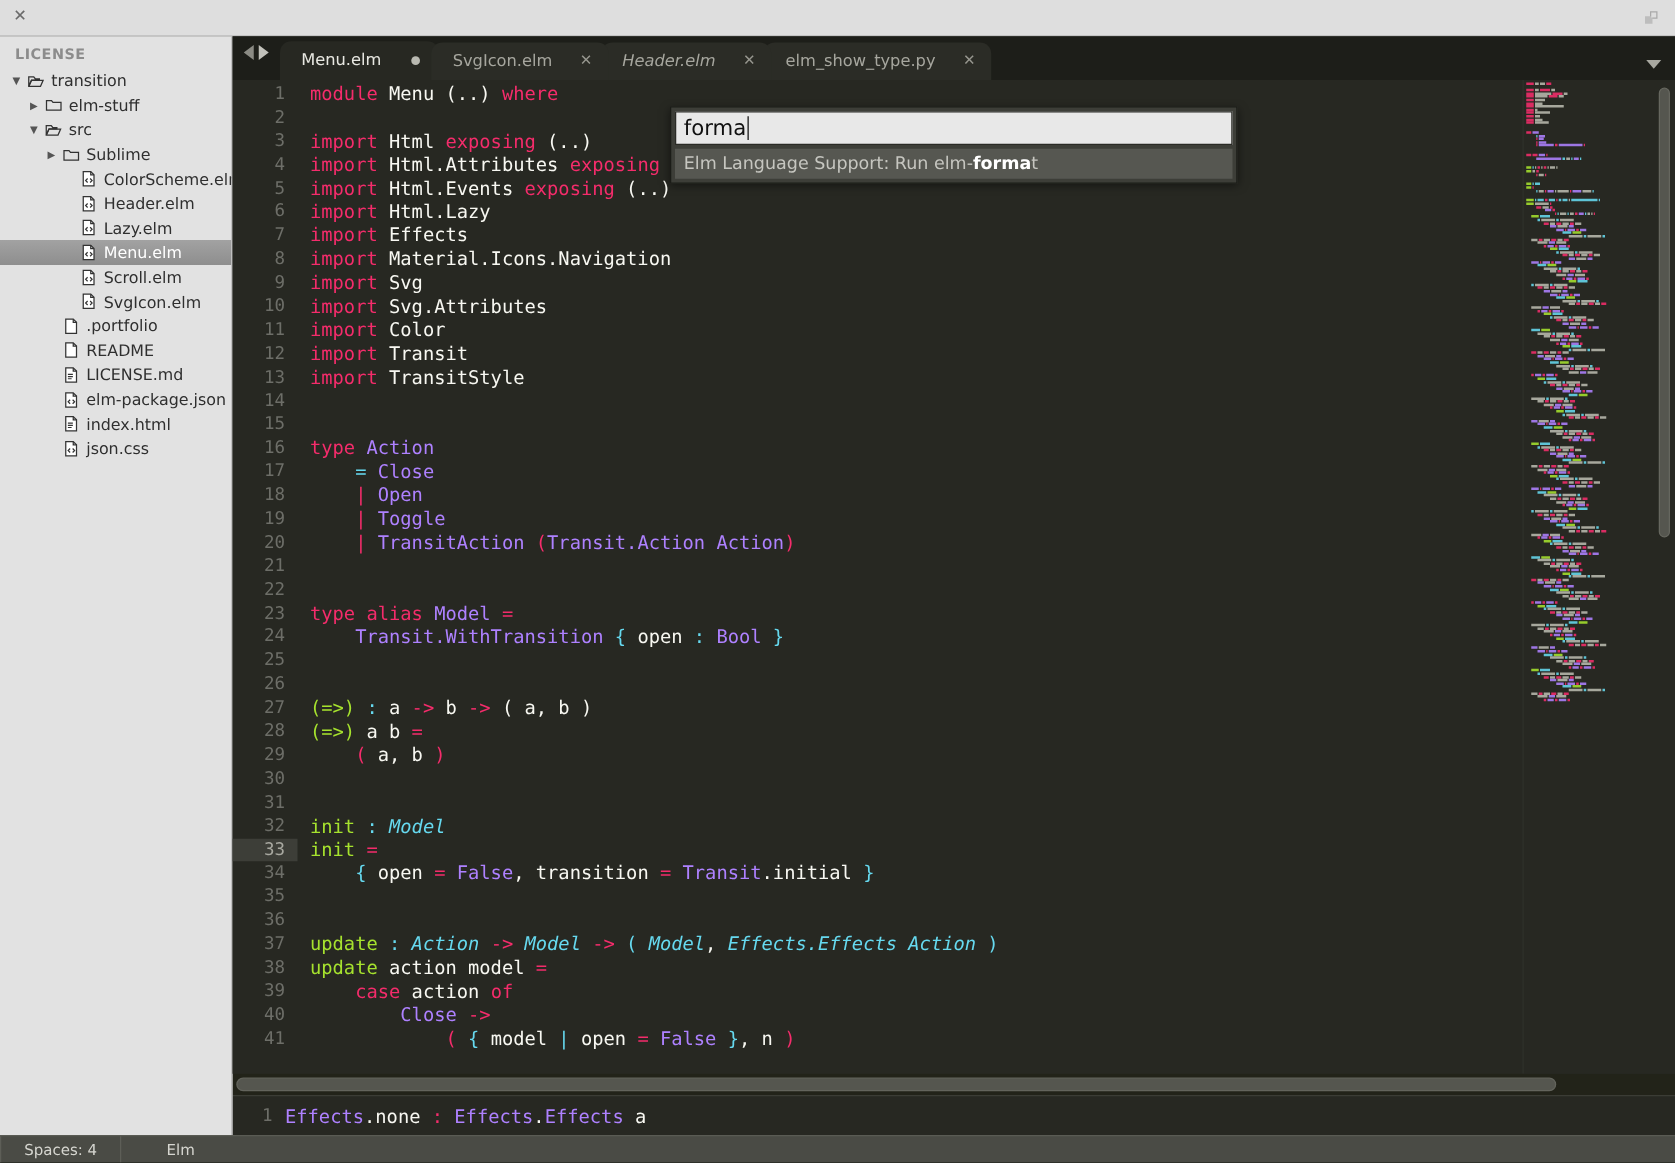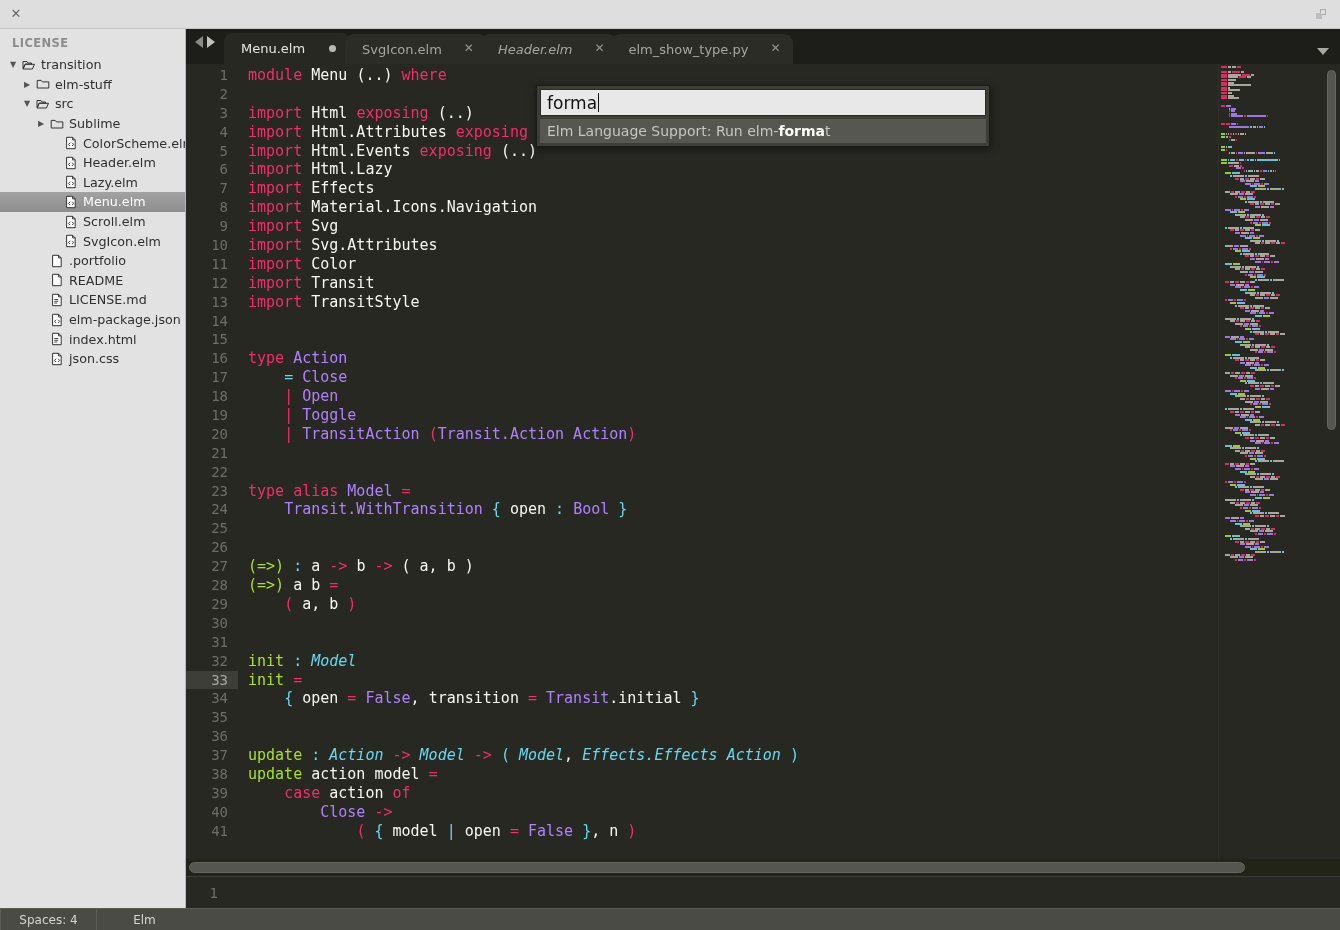--- a/index.html
+++ b/index.html
@@ -1574,20 +1574,21 @@
           <div class="mm-scroll"></div>
         </div>
       </div>
 
       <div class="hscroll-wrap">
         <div class="hscroll-thumb"></div>
       </div>
 
       <div class="outpanel">
         <div class="out-ln">1</div>
+        <div id="outcode"><span class="t">Effects</span><span class="n">.none </span><span class="op">: </span><span class="t">Effects</span><span class="n">.</span><span class="t">Effects </span><span class="n">a</span></div>
       </div>
     </div>
   </div>
 
   <div class="statusbar">
     <div class="st-cell">Spaces: 4</div>
     <div class="st-cell">Elm</div>
   </div>
 
   <div class="palette">

